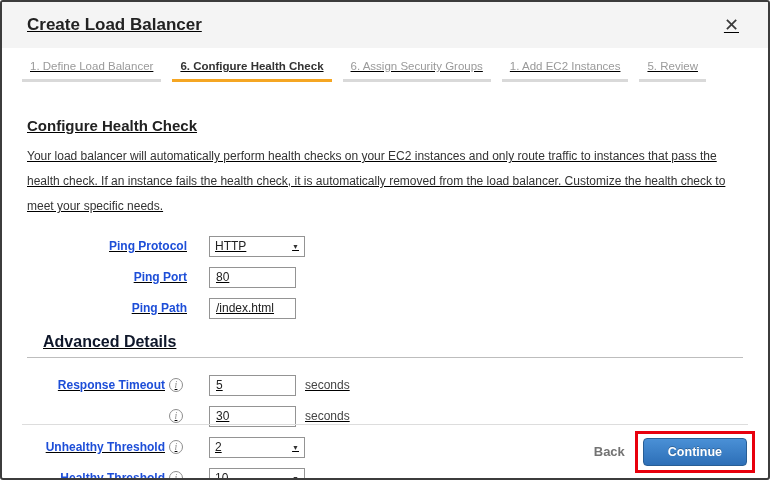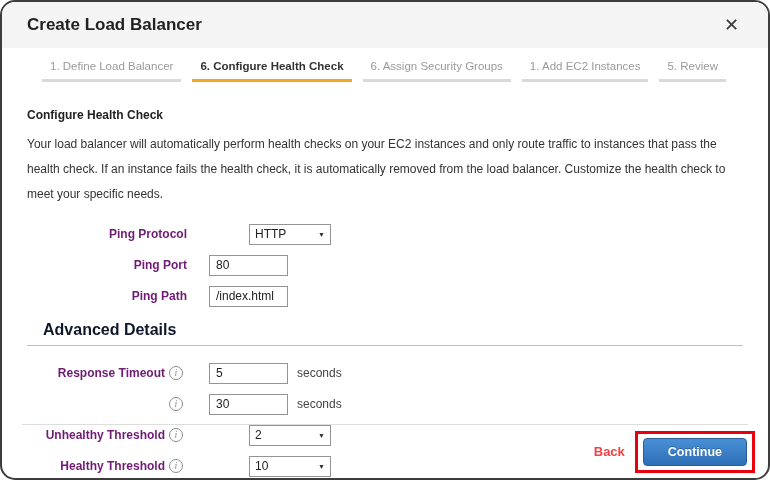--- a/index.html
+++ b/index.html
@@ -3,84 +3,85 @@
 <meta charset="utf-8">
 <style>
   * { box-sizing: border-box; margin: 0; padding: 0; }
   html, body { width: 770px; height: 480px; background: #fff; }
   body { font-family: "Liberation Sans", sans-serif; }
 
   .frame {
     position: relative;
     width: 770px; height: 480px;
     border: 2px solid #3c3c3c;
-    border-radius: 15px;
+    border-radius: 3px;
     background: #ffffff;
     overflow: hidden;
+    text-decoration: underline;
   }
 
   
   .modal-header {
     background: #f4f4f4;
     height: 46px;
     display: flex; align-items: center; justify-content: space-between;
     padding: 0 25px;
   }
   .dialog-title { font-size: 17px; font-weight: bold; color: #222; }
   .close-x { font-size: 18px; color: #3a3a3a; cursor: pointer; line-height: 1; padding: 2px 4px; }
 
   
-  .tabbar { display: flex; padding: 7px 20px 0 20px; background: #fff; margin-left: 20px; }
+  .tabbar { display: flex; padding: 7px 20px 0 20px; background: #fff; }
   .tab {
     font-size: 11.5px; color: #9a9a9a;
     padding: 5px 8px 7px 8px;
     margin-right: 11px;
     border-bottom: 3px solid #d9d9d9;
     cursor: pointer; white-space: nowrap;
   }
   .tab.active { color: #333; font-weight: bold; border-bottom-color: #f5a623; }
 
   
   .content { padding: 0 25px; }
-  .section-heading { font-size: 12px; font-weight: bold; color: #222; margin-top: 26px; }
+  .section-heading { font-size: 15px; font-weight: bold; color: #222; margin-top: 35px; }
   .section-desc { font-size: 12px; color: #333; line-height: 25px; margin-top: 10px; max-width: 722px; }
 
   .form { margin-top: 16px; }
   .row {
     display: grid;
     grid-template-columns: 140px 42px 1fr;
     align-items: center;
     margin-bottom: 9px;
     min-height: 22px;
   }
-  .lbl { font-size: 12px; font-weight: bold; color: #701a75; text-align: right; }
+  .lbl { font-size: 12px; font-weight: bold; color: #1d4ed8; text-align: right; }
   .lbl.span2 { grid-column: 1 / span 2; padding-right: 22px; }
   .lbl.col1 { grid-column: 1; padding-right: 2px; text-align: right; }
   .icon-cell { grid-column: 2; display: flex; align-items: center; padding-left: 2px; }
   .ctrl { grid-column: 3; display: flex; align-items: center; }
 
   .info-icon {
     width: 14px; height: 14px;
     border: 1px solid #8d8d8d; border-radius: 50%;
     color: #8d8d8d;
     font-family: "Liberation Serif", serif; font-style: italic;
     font-size: 10px; line-height: 1;
     display: inline-flex; align-items: center; justify-content: center;
   }
 
   .select-box {
-    width: 82px; height: 21px;
+    width: 96px; height: 21px;
     border: 1px solid #949494; background: #fff;
     display: inline-flex; align-items: center; justify-content: space-between;
-    padding: 0 5px; font-size: 12px; color: #222; cursor: pointer; margin-left: 40px;
+    padding: 0 5px; font-size: 12px; color: #222; cursor: pointer;
   }
   .caret { font-size: 7px; color: #333; }
 
   .text-input {
-    width: 79px; height: 21px;
+    width: 87px; height: 21px;
     border: 1px solid #949494;
     font-family: "Liberation Sans", sans-serif;
     font-size: 12px; color: #222;
     padding: 8px 6px;
   }
   .suffix { font-size: 12px; color: #444; margin-left: 9px; }
 
   .advanced-heading { font-size: 16px; font-weight: bold; color: #0f172a; margin-top: 14px; margin-left: 16px; }
   .advanced-divider { border: none; border-top: 1px solid #bdbdbd; margin: 6px 0 12px 0; }
 
@@ -88,21 +89,21 @@
   .footer-divider {
     position: absolute; left: 20px; right: 20px; bottom: 53px;
     border: none; border-top: 1px solid #ddd;
   }
   .footer {
     position: absolute; left: 0; right: 0; bottom: 0; height: 53px;
     display: flex; align-items: center; justify-content: flex-end;
     padding-right: 13px;
   }
   .back-link {
-    color: #ef4444; font-weight: bold; font-size: 13px;
+    color: #737373; font-weight: bold; font-size: 13px;
     text-decoration: none; margin-right: 10px; cursor: pointer;
   }
   .annotation-box {
     border: 3px solid #e8000d;
     padding: 4px 5px;
     display: inline-flex; align-items: center;
   }
   .continue-btn {
     background: linear-gradient(#4a90d6, #2d6fb7);
     border: 1px solid #285e95; border-radius: 4px;

